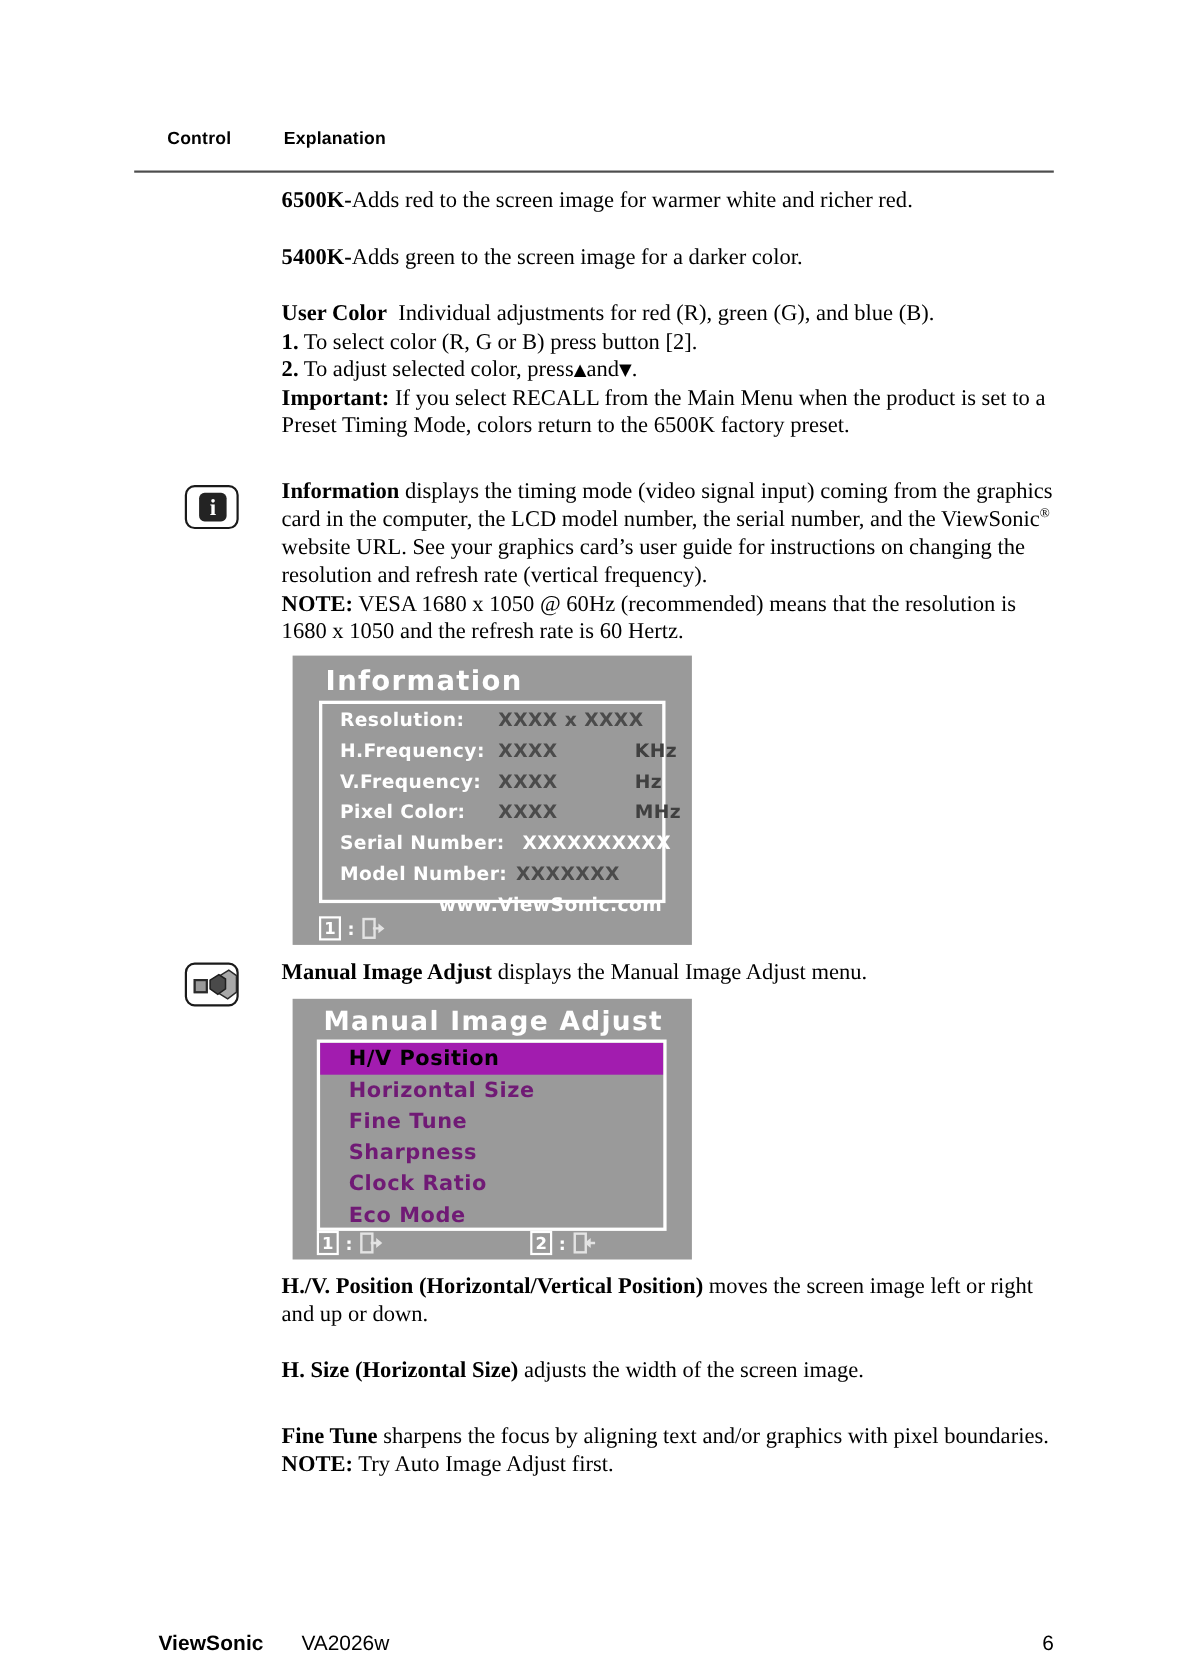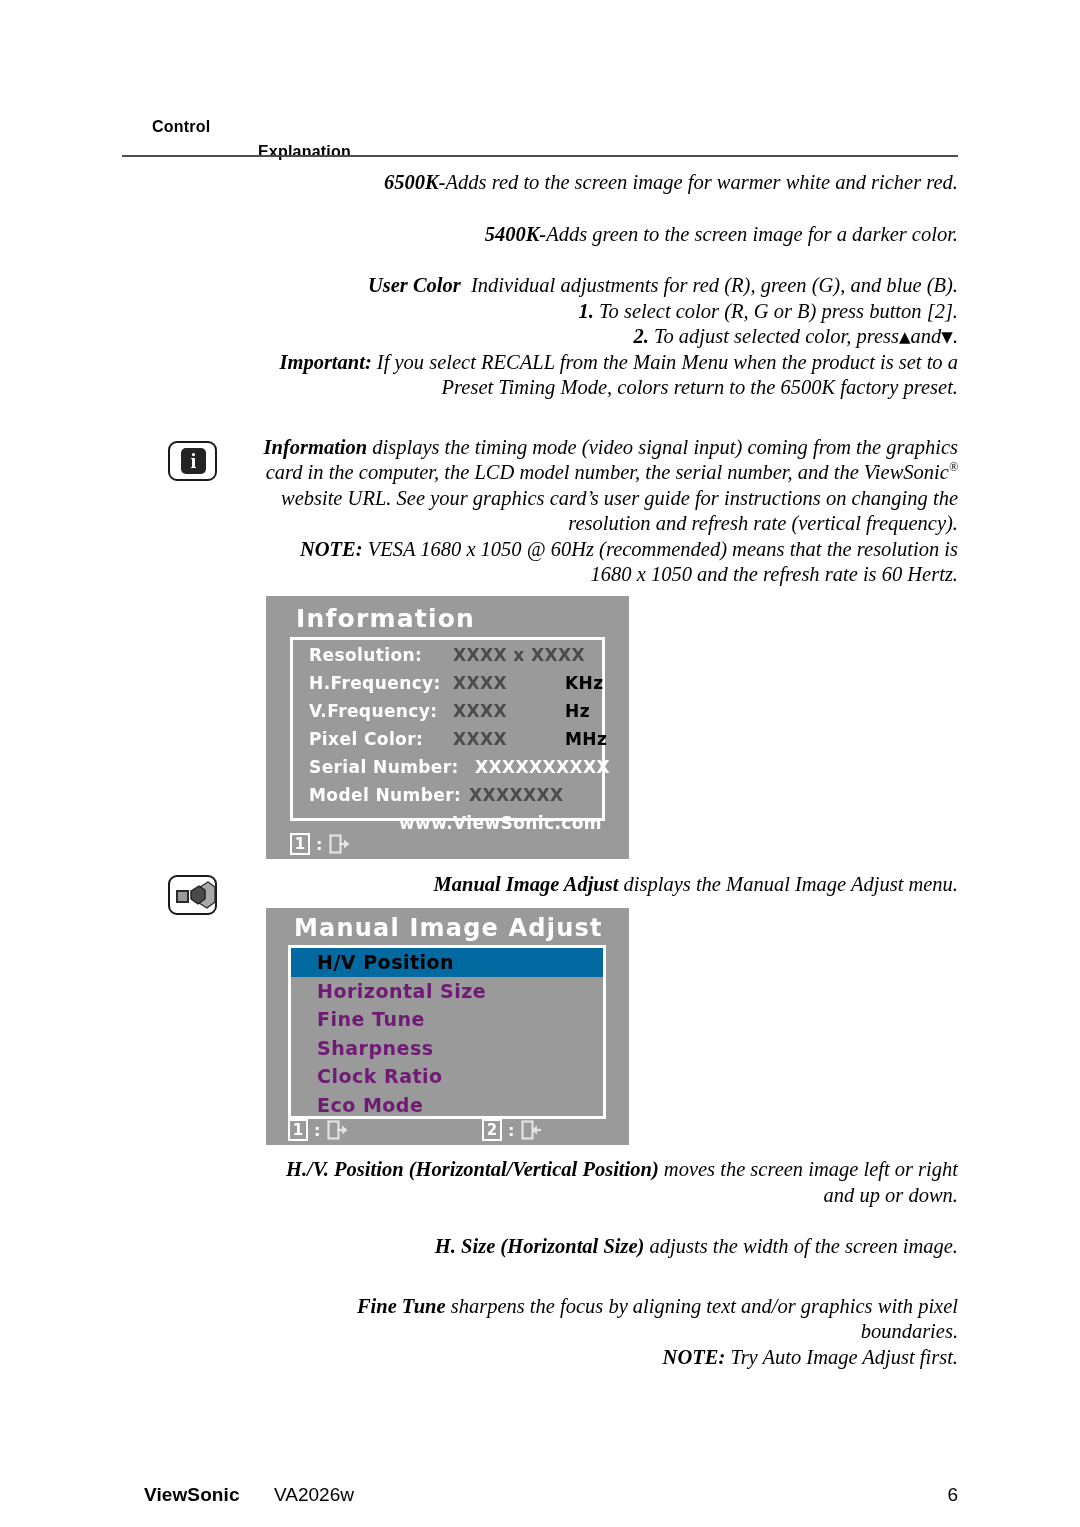--- a/index.html
+++ b/index.html
@@ -35,21 +35,20 @@
     letter-spacing: 0.2px;
   }
   .page-header .col-explanation {
     position: absolute;
     left: 136px;
     top: 0;
     font-family: "Liberation Sans", sans-serif;
     font-weight: bold;
     font-size: 16px;
     letter-spacing: 0.2px;
-    margin-top: 25px;
   }
   .header-rule {
     position: absolute;
     left: 122px;
     top: 155px;
     width: 836px;
     height: 2px;
     background: #4d4d4d;
   }
 
@@ -57,22 +56,21 @@
   .content {
     position: absolute;
     left: 256px;
     top: 170px;
     width: 702px;
   }
   p.para {
     margin: 0;
     font-size: 20.5px;
     line-height: 25.5px;
-    text-align: right;
-    font-style: italic;
+    text-align: left;
   }
   .b { font-weight: bold; }
   .sup {
     font-size: 12px;
     vertical-align: super;
     line-height: 0;
   }
   .arrow {
     font-family: "DejaVu Sans", sans-serif;
     font-size: 15px;
@@ -167,23 +165,23 @@
   }
   .osd-value {
     position: absolute;
     left: 160px;
     top: 0;
   }
   .osd-value.dark { color: #4b4b4b; }
   .osd-value.light { color: #ffffff; }
   .osd-unit {
     position: absolute;
-    left: 272px;
-    top: 0;
-    color: #000000;
+    left: 284px;
+    top: 0;
+    color: #404040;
   }
   .osd-url {
     position: relative;
     height: 28px;
     text-align: right;
     font-family: "DejaVu Sans", sans-serif;
     font-weight: bold;
     font-size: 17px;
     letter-spacing: 0.4px;
     color: #ffffff;
@@ -195,21 +193,21 @@
     line-height: 28.5px;
     padding-left: 26px;
     font-family: "DejaVu Sans", sans-serif;
     font-weight: bold;
     font-size: 19px;
     letter-spacing: 0.5px;
     color: #701a75;
     white-space: nowrap;
   }
   .menu-row.selected {
-    background: #0369a1;
+    background: #a21caf;
     color: #000000;
   }
 
   
   .osd-foot {
     position: absolute;
     left: 0;
     bottom: 0;
     width: 100%;
     height: 30px;

